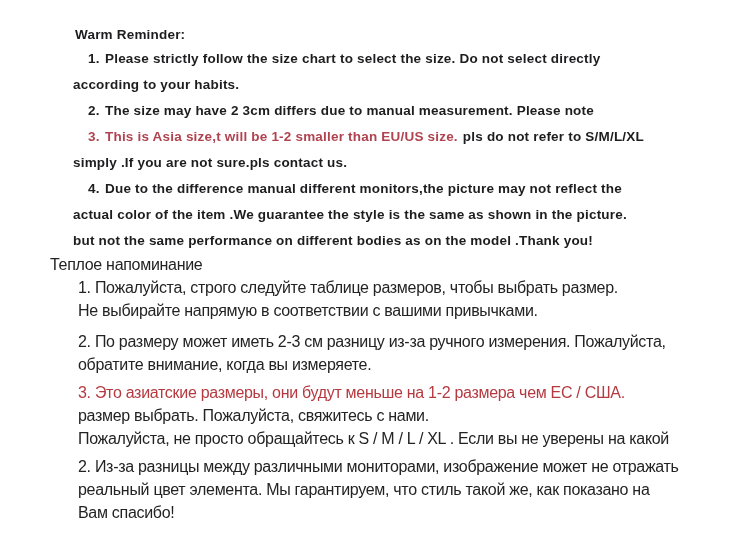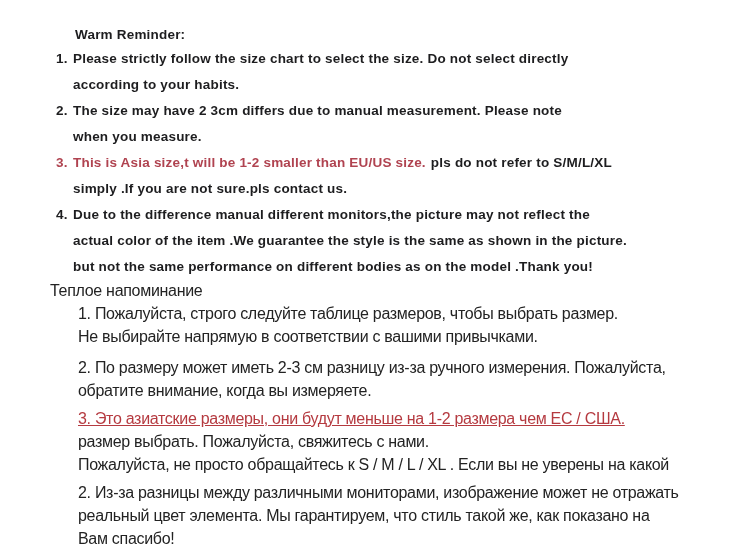--- a/index.html
+++ b/index.html
@@ -29,21 +29,21 @@
     margin-left: 75px;
     line-height: 22px;
     white-space: nowrap;
   }
   .en-line {
     line-height: 26px;
     white-space: nowrap;
     padding-left: 73px;
   }
   .en-line.first {
-    padding-left: 56px;
+    padding-left: 88px;
   }
   .en-num {
     display: inline-block;
     width: 17px;
   }
   .en-red { color: var(--en-red, #b04350); }
   .en-black-tail { margin-left: 5px; }
 
   
   .ru {
@@ -60,38 +60,37 @@
   }
   .ru-para {
     margin: 0 0 0 78px;
   }
   .ru-line {
     line-height: 23px;
     white-space: nowrap;
   }
   .ru-para.gap-lg { margin-bottom: 8px; }
   .ru-para.gap-sm { margin-bottom: 5px; }
-  .ru-red { color: var(--ru-red, #b53a40); text-decoration: underline; }
+  .ru-red { color: var(--ru-red, #b53a40); }
 </style>
 </head>
 <body>
 
 <div id="page" style="--bg: #ffffff; --en-text: #1d1d1f; --en-red: #b04350; --ru-text: #232323; --ru-red: #b53a40;">
 
   <div class="en">
     <div class="en-heading">Warm Reminder:</div>
 
     <div>
       <div class="en-line first"><span class="en-num">1.</span><span>Please strictly follow the size chart to select the size. Do not select directly</span></div>
       <div class="en-line">according to your habits.</div>
     </div>
 
     <div>
       <div class="en-line first"><span class="en-num">2.</span><span>The size may have 2 3cm differs due to manual measurement. Please note</span></div>
-      <div class="en-line">when you measure.</div>
     </div>
 
     <div>
       <div class="en-line first"><span class="en-num en-red">3.</span><span class="en-red">This is Asia size,t will be 1-2 smaller than EU/US size.</span><span class="en-black-tail">pls do not refer to S/M/L/XL</span></div>
       <div class="en-line">simply .If you are not sure.pls contact us.</div>
     </div>
 
     <div>
       <div class="en-line first"><span class="en-num">4.</span><span>Due to the difference manual different monitors,the picture may not reflect the</span></div>
       <div class="en-line">actual color of the item .We guarantee the style is the same as shown in the picture.</div>

